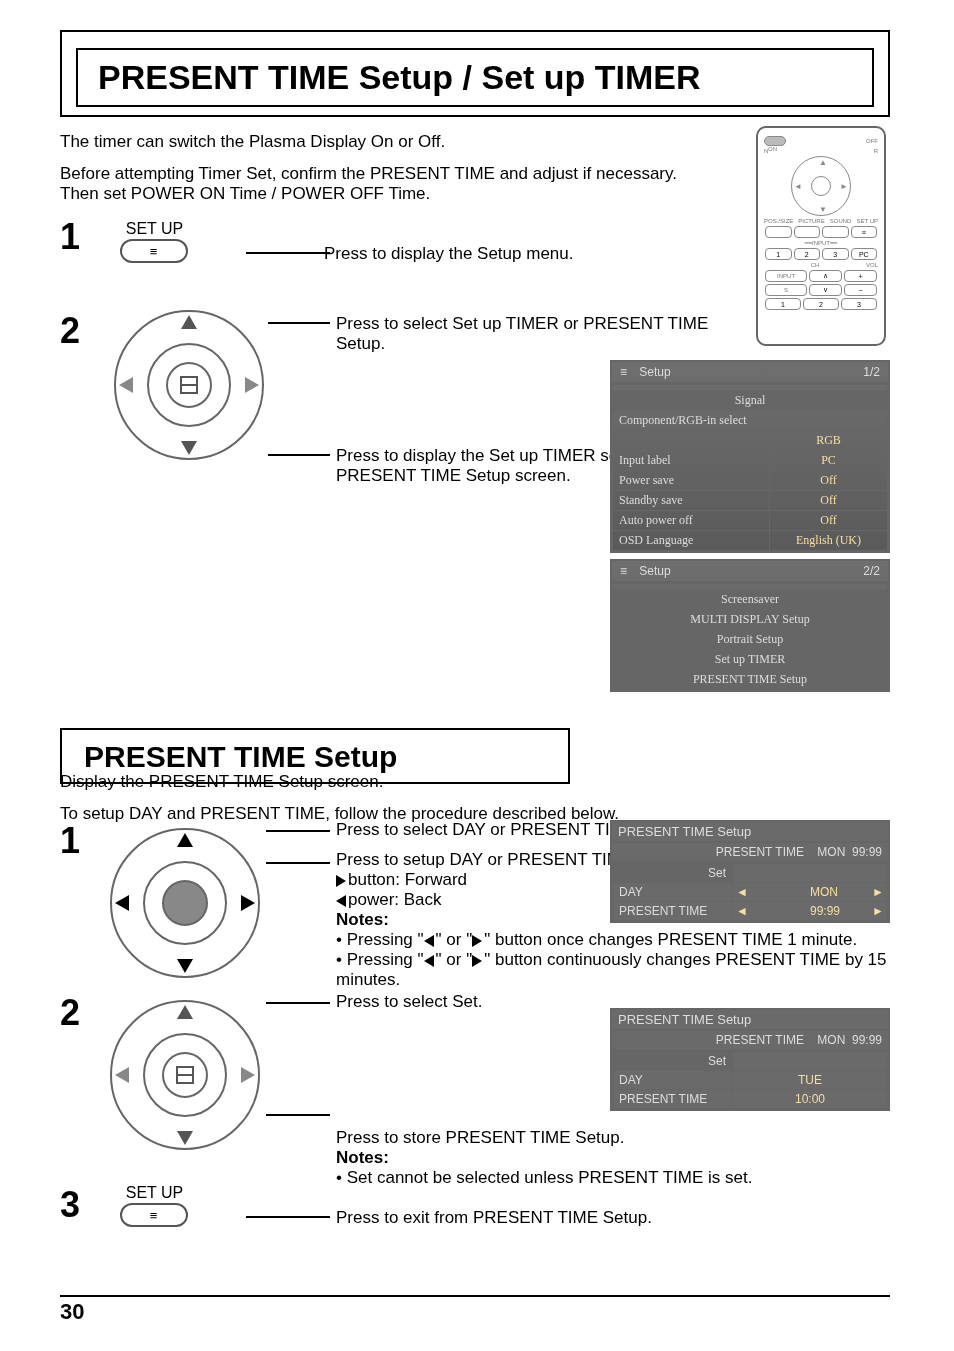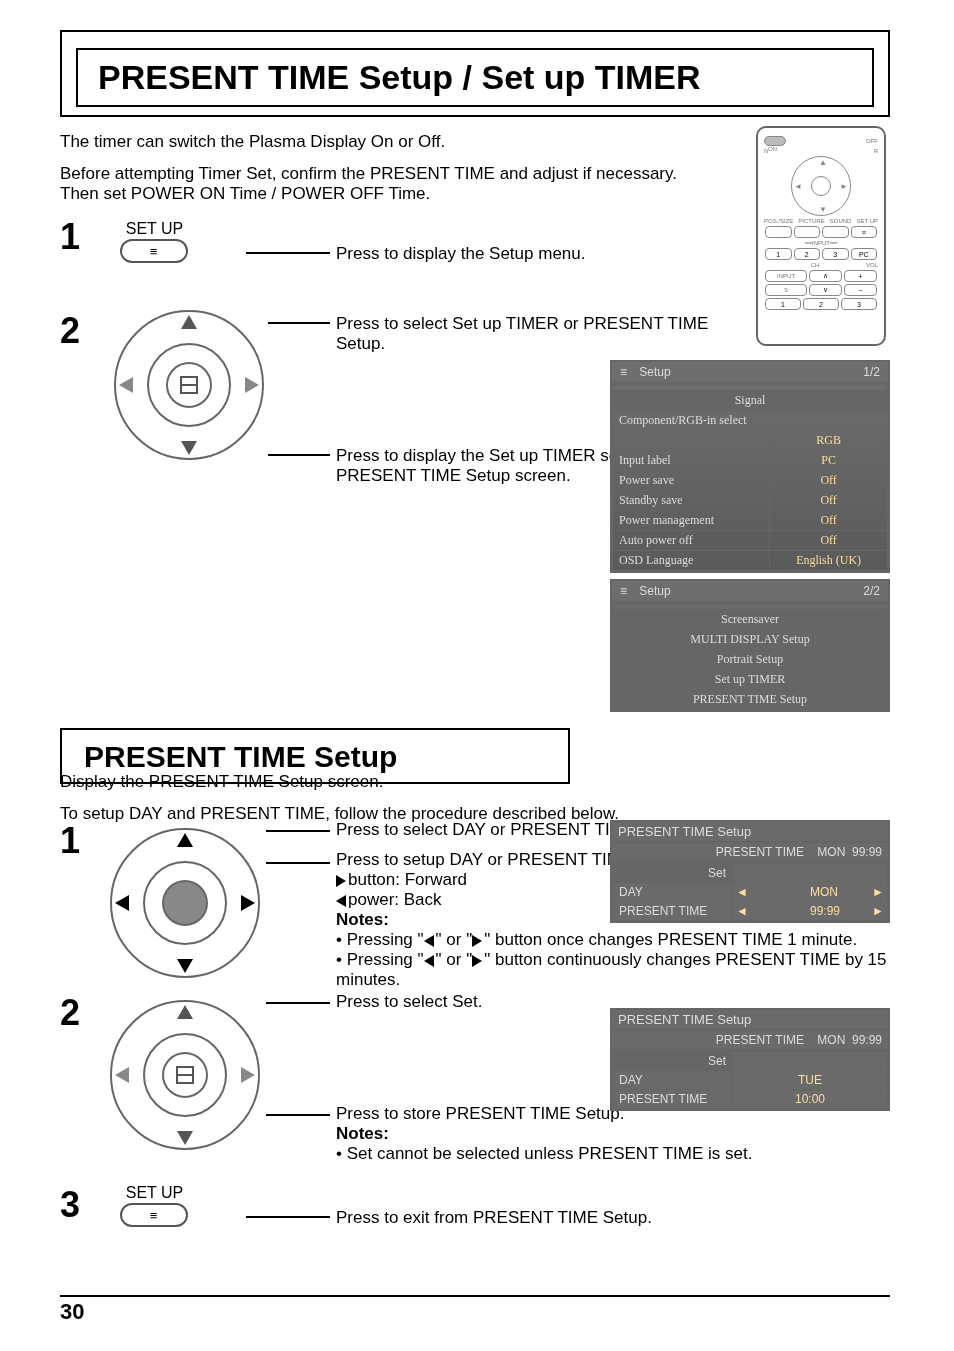--- a/index.html
+++ b/index.html
@@ -162,21 +162,21 @@
 
   <div style="position:absolute;left:60px;top:216px;">
     <span class="step-num">1</span>
     <div style="display:inline-block;vertical-align:top;margin-left:10px;margin-top:4px;">
       <div class="setup-label">SET UP</div>
       <div class="setup-btn">
           <span>≡</span>
         </div>
     </div>
     <div class="leader" style="left:186px;top:36px;width:84px;"></div>
-    <span class="step-text" style="position:absolute;left:276px;top:28px;width:400px;">Press to display the Setup menu.</span>
+    <span class="step-text" style="position:absolute;left:264px;top:28px;width:400px;">Press to display the Setup menu.</span>
   </div>
 
   <div style="position:absolute;left:60px;top:310px;">
     <span class="step-num">2</span>
     <div class="pad" style="display:inline-block;vertical-align:top;margin-left:4px;">
       <div class="ring"></div><div class="inner-ring"></div>
       <div class="center">
           <svg width="20" height="20">
             <rect x="2" y="2" width="16" height="16" fill="none" stroke="#555" stroke-width="2"></rect>
             <line x1="2" y1="10" x2="18" y2="10" stroke="#555" stroke-width="2"></line>
@@ -217,24 +217,20 @@
         <tr>
               <td class="lbl">Input label</td>
               <td class="val">PC</td>
             </tr>
         <tr>
               <td class="lbl">Power save</td>
               <td class="val">Off</td>
             </tr>
         <tr>
               <td class="lbl">Standby save</td>
-              <td class="val">Off</td>
-            </tr>
-        <tr>
-              <td class="lbl">Power management</td>
               <td class="val">Off</td>
             </tr>
         <tr>
               <td class="lbl">Auto power off</td>
               <td class="val">Off</td>
             </tr>
         <tr>
               <td class="lbl">OSD Language</td>
               <td class="val">English (UK)</td>
             </tr>
@@ -348,21 +344,21 @@
           </svg>
         </div>
       <div class="arrow up" style="border-bottom-color:#555"></div>
         <div class="arrow down" style="border-top-color:#555"></div>
         <div class="arrow left"></div>
         <div class="arrow right"></div>
     </div>
     <div class="leader" style="left:206px;top:10px;width:64px;"></div>
     <div class="leader" style="left:206px;top:122px;width:64px;"></div>
     <div style="position:absolute;left:276px;top:0;width:560px;" class="small-notes">
-      <div style="margin-bottom:92px;">Press to select Set.</div>
+      <div style="margin-bottom:116px;">Press to select Set.</div>
       <div>Press to store PRESENT TIME Setup.</div>
       <div><b>Notes:</b></div>
       <div>•  <span>Set cannot be selected unless PRESENT TIME is set.</span></div>
     </div>
   </div>
 
   <div class="pts" style="position:absolute;left:610px;top:1008px;">
     <div class="frame">
       <div class="ttl">PRESENT TIME Setup</div>
       <div class="info">

